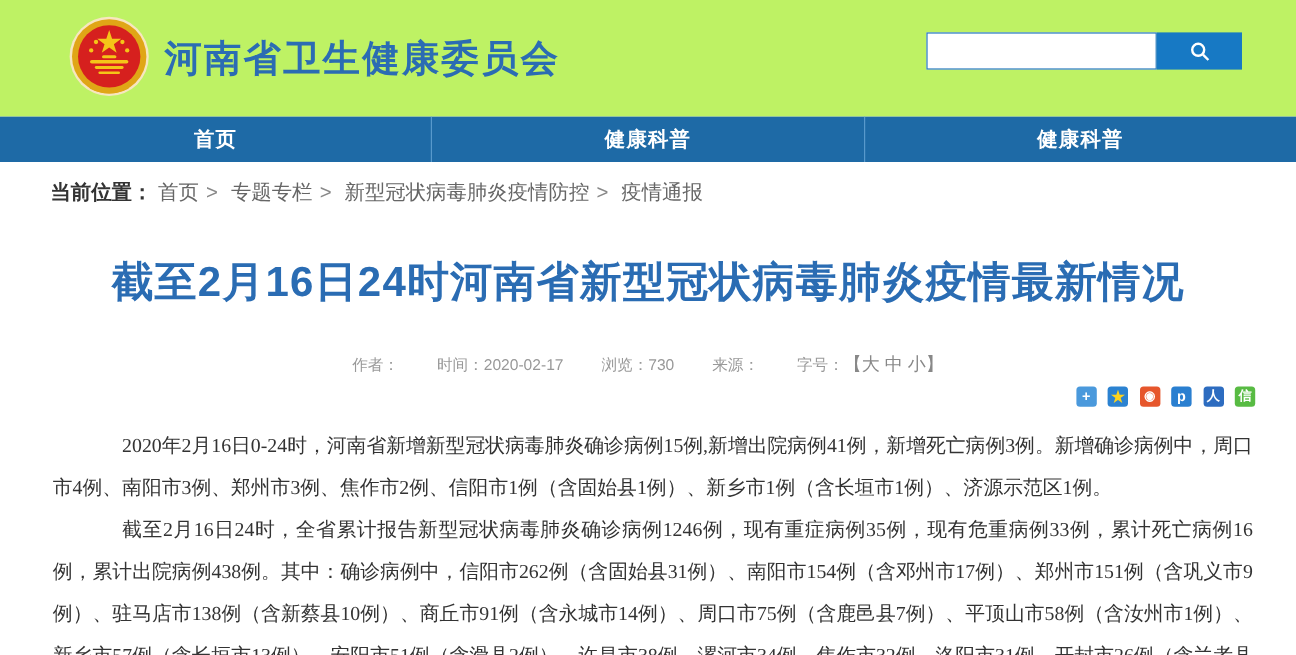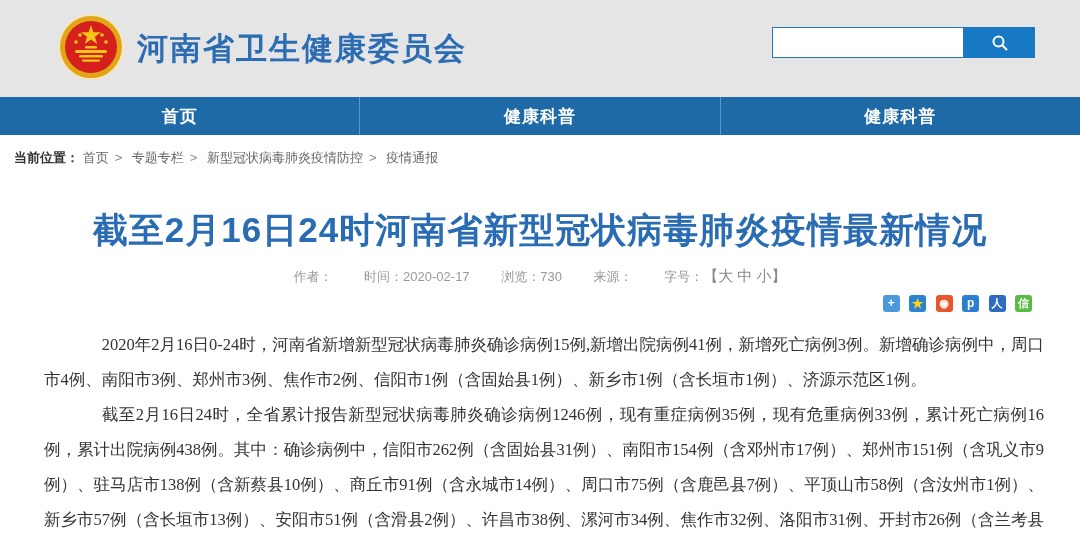--- a/index.html
+++ b/index.html
@@ -1,51 +1,51 @@
 <!DOCTYPE html>
 <html><head>
 <meta charset="utf-8">
 <style>
   * { margin:0; padding:0; box-sizing:border-box; }
   html,body { width:1080px; height:546px; background:#ffffff; overflow:hidden;
               font-family:"Liberation Sans", sans-serif; }
 
   
-  .header { height:97px; background:#e5e5e5; display:flex; align-items:center; position:relative; }
+  .header { height:97px; background:#bef264; display:flex; align-items:center; position:relative; }
   .emblem { width:72px; height:74px; margin-left:55px; flex:0 0 auto; }
   .site-titles { margin-left:10px; }
   .site-title { font-size:31px; font-weight:bold; color:#2b6cb3; letter-spacing:2px; }
   .site-subtitle { font-size:13px; color:#222222; letter-spacing:2.8px; margin-top:3px; font-weight:bold; }
   .search-box { position:absolute; right:45px; top:27px; display:flex; height:31px; }
   .search-input { width:192px; height:31px; border:1px solid #2578be; outline:none;
                   padding:0 8px; font-size:14px; }
   .search-btn { width:71px; height:31px; background:#1779c4; border:none; cursor:pointer;
                 display:flex; align-items:center; justify-content:center; }
 
   
   .nav { height:38px; background:#1e6aa6; display:flex; }
   .nav-item { flex:1; display:flex; align-items:center; justify-content:center;
               color:#ffffff; font-size:17px; font-weight:bold; cursor:pointer;
               border-right:1px solid #5899cc; letter-spacing:1px; }
   .nav-item:last-child { border-right:none; }
 
   
-  .breadcrumb { padding:14px 0 10px 14px; font-size:13px; color:#666666; }
+  .breadcrumb { padding:14px 0 10px 42px; font-size:17px; color:#666666; }
   .breadcrumb .cur { color:#333333; font-weight:bold; }
   .breadcrumb a { color:#666666; text-decoration:none; cursor:pointer; }
   .breadcrumb .sep { margin:0 6px; color:#888888; }
 
   
   .article-title { text-align:center; font-size:35px; font-weight:bold; color:#2a6cb3;
                    margin-top:30px; letter-spacing:1px; }
-  .article-meta { text-align:center; margin-top:13px; font-size:13px; color:#999999; }
+  .article-meta { text-align:center; margin-top:35px; font-size:13px; color:#999999; }
   .article-meta .chunk { margin:0 14px; }
   .article-meta .fontsize { font-size:15px; color:#888888; cursor:pointer; }
 
-  .share-row { text-align:right; padding-right:48px; margin-top:9px; height:18px; }
+  .share-row { text-align:right; padding-right:34px; margin-top:9px; height:18px; }
   .share-icon { display:inline-block; width:17px; height:17px; border-radius:3px; margin-left:5px;
                 color:#ffffff; font-size:12px; line-height:17px; text-align:center; cursor:pointer;
                 font-weight:bold; vertical-align:top; overflow:hidden; }
   .ic-share  { background:#4a99dc; }
   .ic-star   { background:#2b82d1; color:#ffd31c; font-size:13px; }
   .ic-weibo  { background:#e6562c; font-size:11px; }
   .ic-tweibo { background:#2a7fd0; }
   .ic-renren { background:#2d6cc0; font-size:11px; }
   .ic-wechat { background:#58bb43; font-size:11px; }
 

